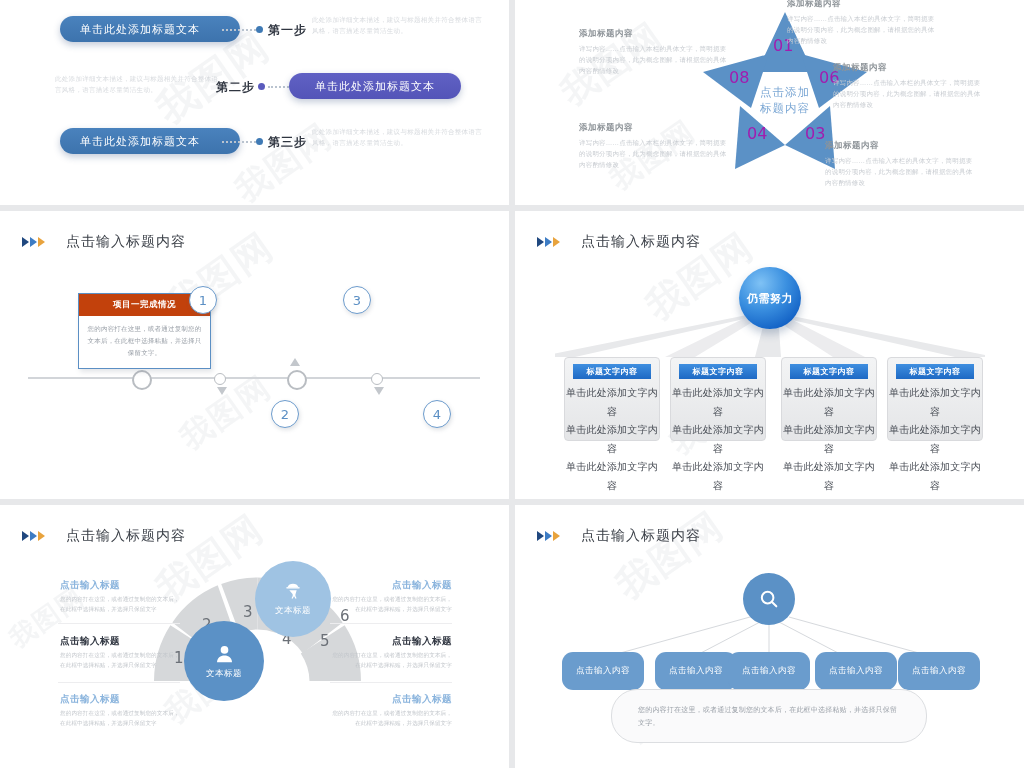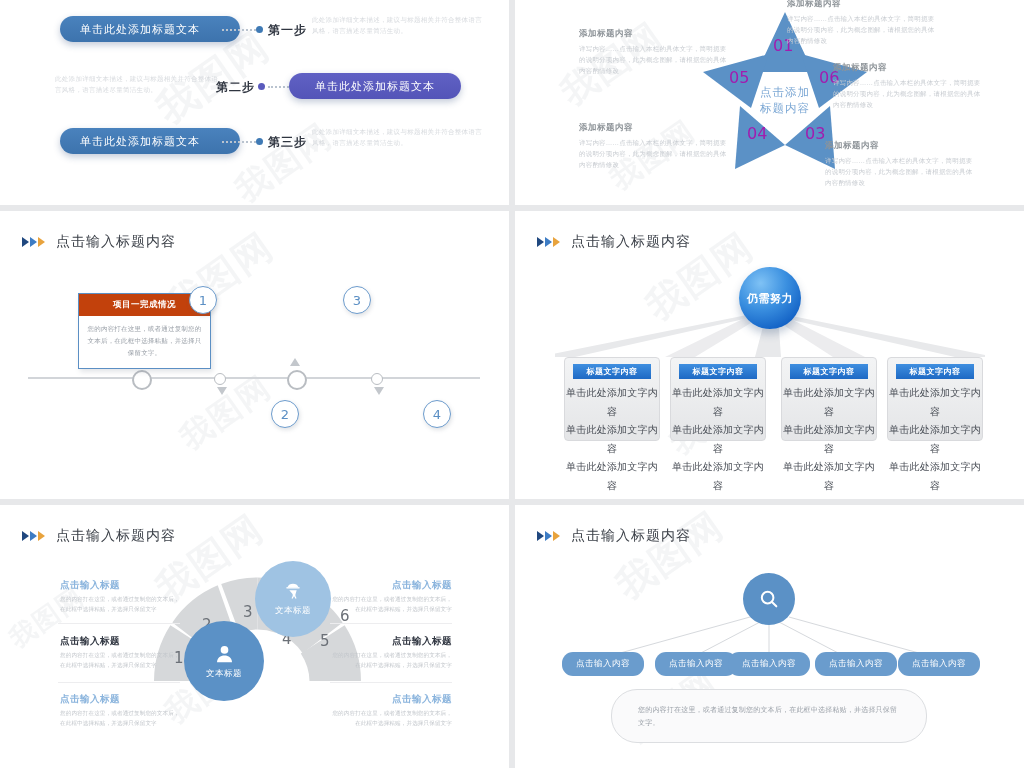--- a/index.html
+++ b/index.html
@@ -32,21 +32,21 @@
   .wm{
     position:absolute;pointer-events:none;
     color:rgba(150,156,165,.10);
     font-size:40px;font-weight:bold;
     transform:rotate(-35deg);
     white-space:nowrap;letter-spacing:2px;
     font-family:"Liberation Serif","DejaVu Serif",serif;
   }
 
   
-  .sec-head{position:absolute;left:22px;top:22px;display:flex;align-items:center;gap:11px;}
+  .sec-head{position:absolute;left:22px;top:22px;display:flex;align-items:center;gap:21px;}
   .chevrons{display:flex;align-items:center;gap:1px;}
   .chev{width:0;height:0;border-top:5px solid transparent;border-bottom:5px solid transparent;}
   .chev.c1{border-left:7px solid #20487f;}
   .chev.c2{border-left:7px solid #3d7cc4;}
   .chev.c3{border-left:7px solid #e8a33d;}
   .sec-title{font-size:14px;color:#3a3f47;letter-spacing:1px;}
 
   
   .step-pill{
     position:absolute;height:26px;border-radius:13px;
@@ -128,21 +128,21 @@
   .blk.dk h4{color:#2f3540;}
   .blk.ra{text-align:right;}
   .hr{position:absolute;height:1px;background:#ededef;}
 
   
   .sball{
     position:absolute;width:52px;height:52px;border-radius:50%;
     background:#5b91c6;display:flex;align-items:center;justify-content:center;
   }
   .pill6{
-    position:absolute;width:82px;height:24px;border-radius:11px;
+    position:absolute;width:82px;height:38px;border-radius:11px;
     background:#6a9ccd;color:#fff;font-size:8.5px;
     display:flex;align-items:center;justify-content:center;letter-spacing:.5px;
   }
   .notebox{
     position:absolute;left:96px;top:184px;width:314px;height:52px;border-radius:26px;
     border:1px solid #dcdee1;background:#fafafb;
   }
   .notebox p{margin:0;padding:13px 26px;font-size:7px;line-height:1.9;color:#9aa0a8;letter-spacing:.2px;}
   svg{display:block;}
 </style>
@@ -188,21 +188,21 @@
         <polygon points="140,163 90,139 135,100" fill="#5b91c6"></polygon>
 
         <polygon points="40,163 45,100 90,139" fill="#5b91c6"></polygon>
 
         <polygon points="8,66 74,48 56,102" fill="#5b91c6"></polygon>
       </svg>
       <div class="star-num" style="left:78px;top:30px;">01</div>
       <div class="star-num" style="left:124px;top:62px;">06</div>
       <div class="star-num" style="left:110px;top:118px;">03</div>
       <div class="star-num" style="left:52px;top:118px;">04</div>
-      <div class="star-num" style="left:34px;top:62px;">05</div>
+      <div class="star-num" style="left:34px;top:62px;">08</div>
       <div class="star-center">
         <div>点击添加</div>
         <div>标题内容</div>
       </div>
     </div>
 
     <div class="star-block" style="left:272px;top:-2px;">
       <h4>添加标题内容</h4>
       <p>详写内容……点击输入本栏的具体文字，简明扼要的说明分项内容，此为概念图解，请根据您的具体内容酌情修改</p>
     </div>

